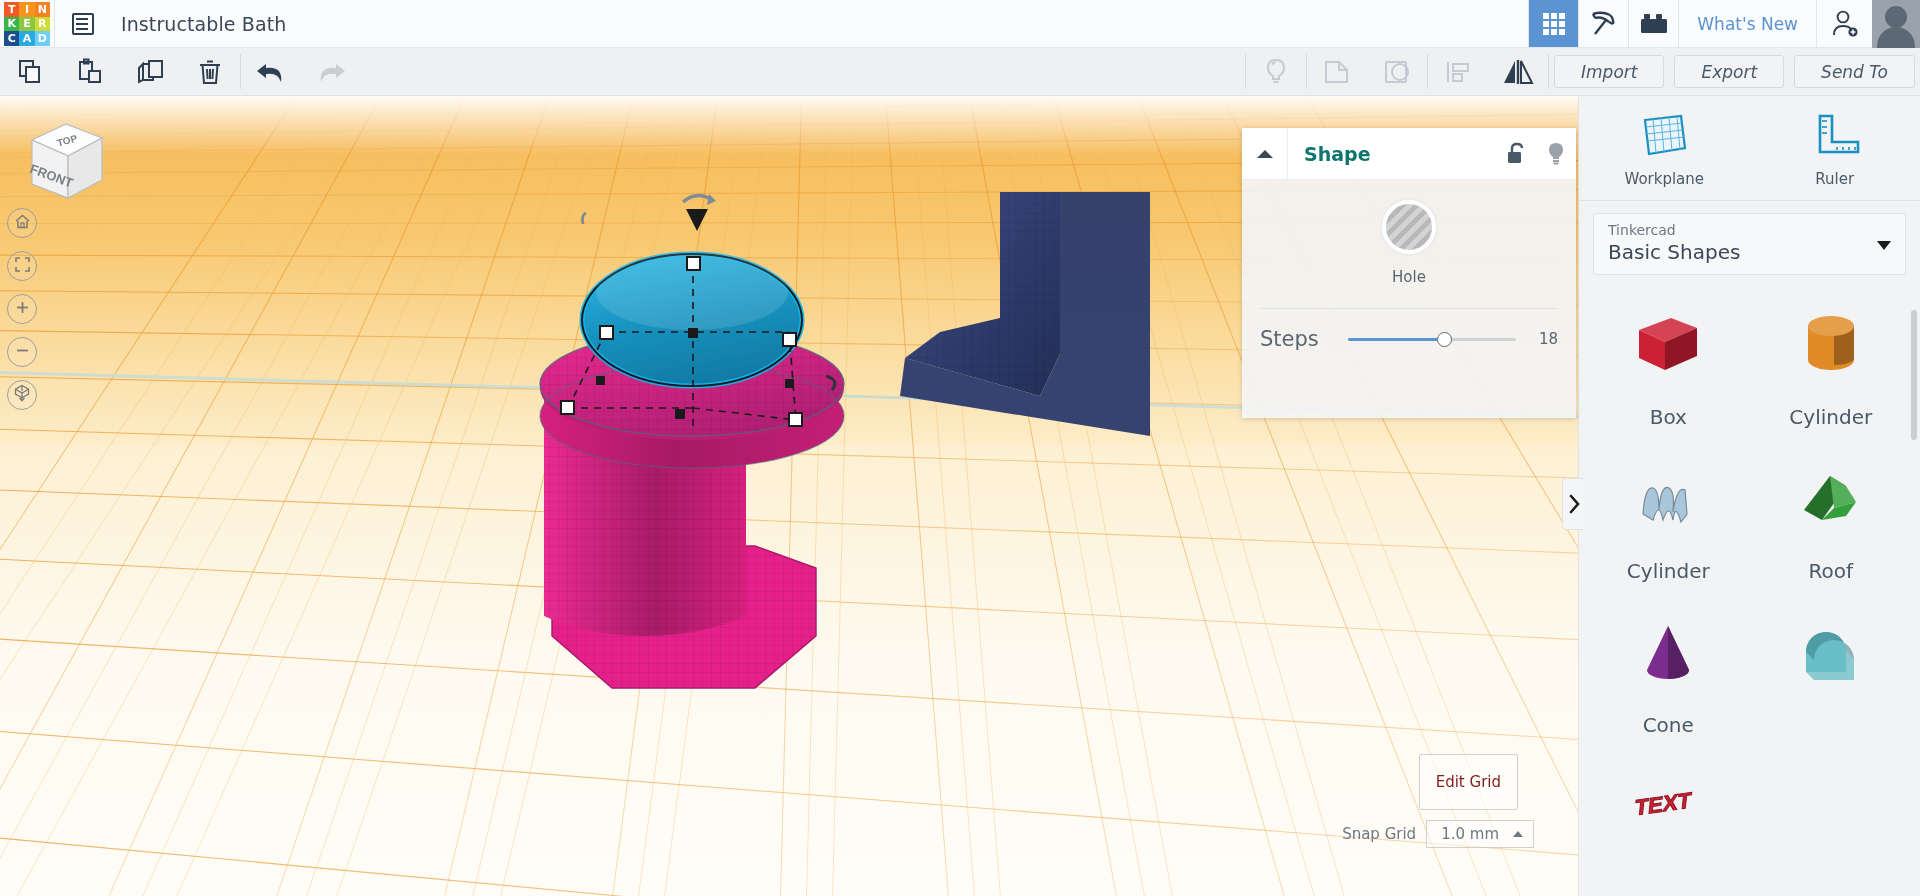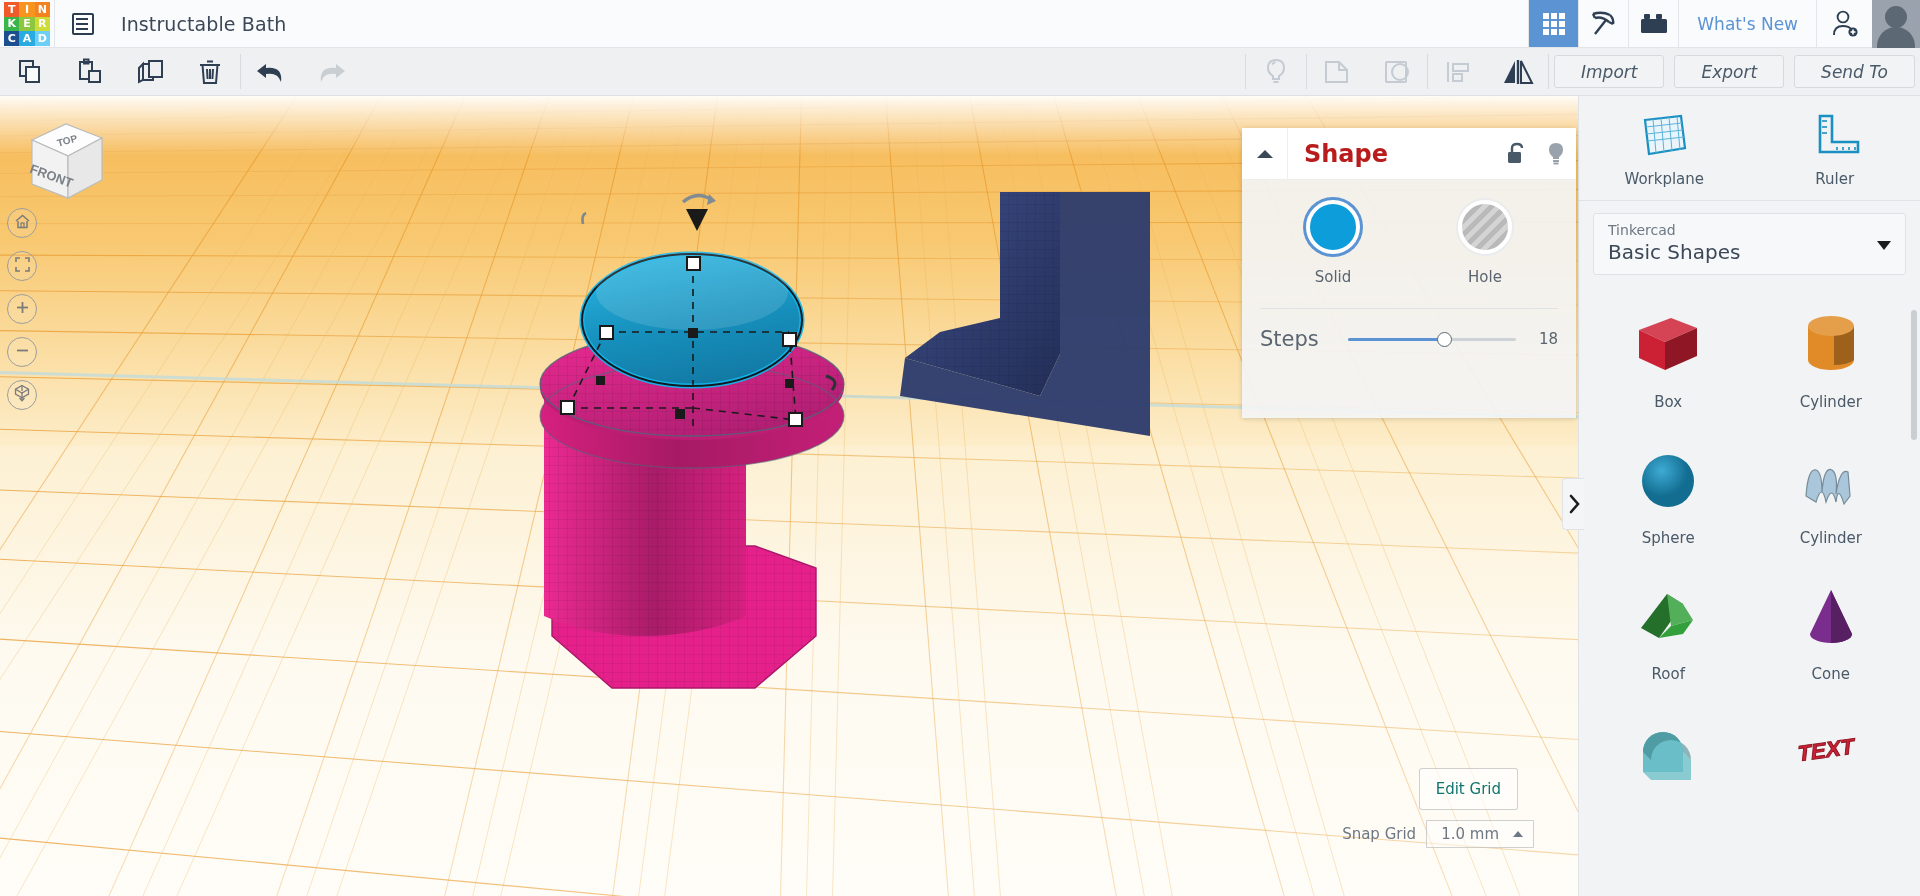--- a/index.html
+++ b/index.html
@@ -123,22 +123,22 @@
   .nav-btn {
     width: 30px; height: 30px; border-radius: 50%; border: 1px solid #9c9c9c;
     display: flex; align-items: center; justify-content: center;
     margin-bottom: 13px; cursor: pointer; color: #7b7b7b;
     background: rgba(255,255,255,0.10);
   }
 
   
   .edit-grid-btn {
     position: absolute; right: 60px; bottom: 86px;
-    padding: 11px 16px; border: 1px solid rgba(170,170,170,.55); border-radius: 3px;
-    background: rgba(255,255,255,.55); font-size: 15px; color: #0f766e; cursor: pointer;
+    padding: 18px 16px; border: 1px solid rgba(170,170,170,.55); border-radius: 3px;
+    background: rgba(255,255,255,.55); font-size: 15px; color: #7f1d1d; cursor: pointer;
   }
   .snap-row {
     position: absolute; right: 44px; bottom: 48px; display: flex; align-items: center;
     font-size: 15px; color: #6d7884; gap: 10px;
   }
   .snap-select {
     display: flex; align-items: center; gap: 14px;
     padding: 4px 10px 4px 14px; border: 1px solid rgba(170,170,170,.55); border-radius: 1px;
     background: rgba(255,255,255,.45); cursor: pointer;
   }
@@ -157,21 +157,21 @@
     z-index: 25; box-shadow: 0 1px 5px rgba(0,0,0,.16);
   }
   .sp-head {
     height: 52px; background: #ffffff; display: flex; align-items: center;
     border-bottom: 1px solid #eceef0;
   }
   .sp-collapse {
     width: 46px; height: 52px; display: flex; align-items: center; justify-content: center;
     border-right: 1px solid #eceef0; cursor: pointer;
   }
-  .sp-title { font-size: 24px; font-weight: bold; color: #b91c1c; padding-left: 16px; flex: 1; }
+  .sp-title { font-size: 19px; font-weight: bold; color: #0f766e; padding-left: 16px; flex: 1; }
   .sp-ico { width: 40px; display: flex; align-items: center; justify-content: center; cursor: pointer; }
   .sp-body {
     height: 238px; background: rgba(243,244,245,0.92);
     display: flex; flex-direction: column;
   }
   .sp-modes { display: flex; justify-content: center; gap: 60px; padding-top: 20px; }
   .sp-mode { width: 92px; text-align: center; cursor: pointer; }
   .swatch { width: 54px; height: 54px; border-radius: 50%; margin: 0 auto; }
   .swatch.solid { background: #0d9ddb; border: 4px solid #fff; box-shadow: 0 0 0 3px #5b93d3; }
   .swatch.hole {
@@ -218,21 +218,21 @@
     width: 0; height: 0; border-left: 7px solid transparent; border-right: 7px solid transparent;
     border-top: 9px solid #1b1b1b;
   }
   .sb-gallery {
     flex: 1; overflow: hidden; position: relative;
     display: grid; grid-template-columns: 1fr 1fr; align-content: start;
     padding: 0 8px;
   }
   .gal-item { text-align: center; padding: 14px 0 10px 0; cursor: pointer; }
   .gal-thumb { height: 92px; display: flex; align-items: center; justify-content: center; }
-  .gal-label { font-size: 15px; color: #4a5968; margin-top: 2px; }
+  .gal-label { font-size: 20px; color: #4a5968; margin-top: 14px; }
   .sb-scroll {
     position: absolute; right: 3px; top: 0; width: 6px; height: 130px;
     background: #c9ced3; border-radius: 3px;
   }
   .sb-scrollpos { position: absolute; right: 3px; top: 214px; }
 </style>
 </head>
 <body>
 
 <div id="app">
@@ -706,24 +706,20 @@
       <div class="sp-ico">
         <svg width="20" height="26" viewBox="0 0 20 26">
           <path d="M10 2 Q17 2 17 9 Q17 13 13 16 L13 18 L7 18 L7 16 Q3 13 3 9 Q3 2 10 2 Z" fill="#9aa3ad"></path>
           <path d="M7 20 L13 20 M7.5 22.5 L12.5 22.5" stroke="#9aa3ad" stroke-width="1.8"></path>
         </svg>
       </div>
     </div>
     <div class="sp-body">
       <div class="sp-modes" id="sp-modes">
           <div class="sp-mode">
-            <div class="swatch solid" style="background: rgb(13, 157, 219);"></div>
-            <div class="sp-mode-label">Solid</div>
-          </div>
-          <div class="sp-mode">
             <div class="swatch hole"></div>
             <div class="sp-mode-label">Hole</div>
           </div>
         </div>
       <div class="sp-sep"></div>
       <div class="sp-steps">
         <div class="sp-steps-label">Steps</div>
         <div class="slider">
           <div class="track"></div>
           <div class="fill" style="width: 57%;"></div>
@@ -793,34 +789,20 @@
               <path d="M14 18 L14 52 A23 10 0 0 0 60 52 L60 18 Z" fill="#e08b28"></path>
               <path d="M40 18 L40 57 A23 10 0 0 0 60 52 L60 18 Z" fill="#9d611c"></path>
               <ellipse cx="37" cy="18" rx="23" ry="10" fill="#e59e4a"></ellipse>
             </svg>
           </div>
           <div class="gal-label">Cylinder</div>
         </div>
         <div class="gal-item">
           <div class="gal-thumb">
             <svg width="74" height="74" viewBox="0 0 74 74">
-              <defs>
-                <radialGradient id="sg" cx="0.38" cy="0.3">
-                  <stop offset="0%" stop-color="#3fabd5"></stop>
-                  <stop offset="100%" stop-color="#126d90"></stop>
-                </radialGradient>
-              </defs>
-              <circle cx="37" cy="37" r="26" fill="url(#sg)"></circle>
-            </svg>
-          </div>
-          <div class="gal-label">Sphere</div>
-        </div>
-        <div class="gal-item">
-          <div class="gal-thumb">
-            <svg width="74" height="74" viewBox="0 0 74 74">
               <path d="M12 52 Q14 24 22 26 Q28 28 28 48 Q30 22 38 26 Q44 30 42 50 Q46 24 54 28 L56 52 L50 60 Q44 40 42 58 Q38 40 32 58 Q28 38 22 58 Z" fill="#a9c6da" stroke="#768b99" stroke-width="1.2"></path>
             </svg>
           </div>
           <div class="gal-label">Cylinder</div>
         </div>
         <div class="gal-item">
           <div class="gal-thumb">
             <svg width="74" height="74" viewBox="0 0 74 74">
               <path d="M10 48 L36 14 L52 24 L28 58 Z" fill="#24702a"></path>
               <path d="M36 14 L52 24 L62 40 L40 46 Z" fill="#54af5b"></path>

